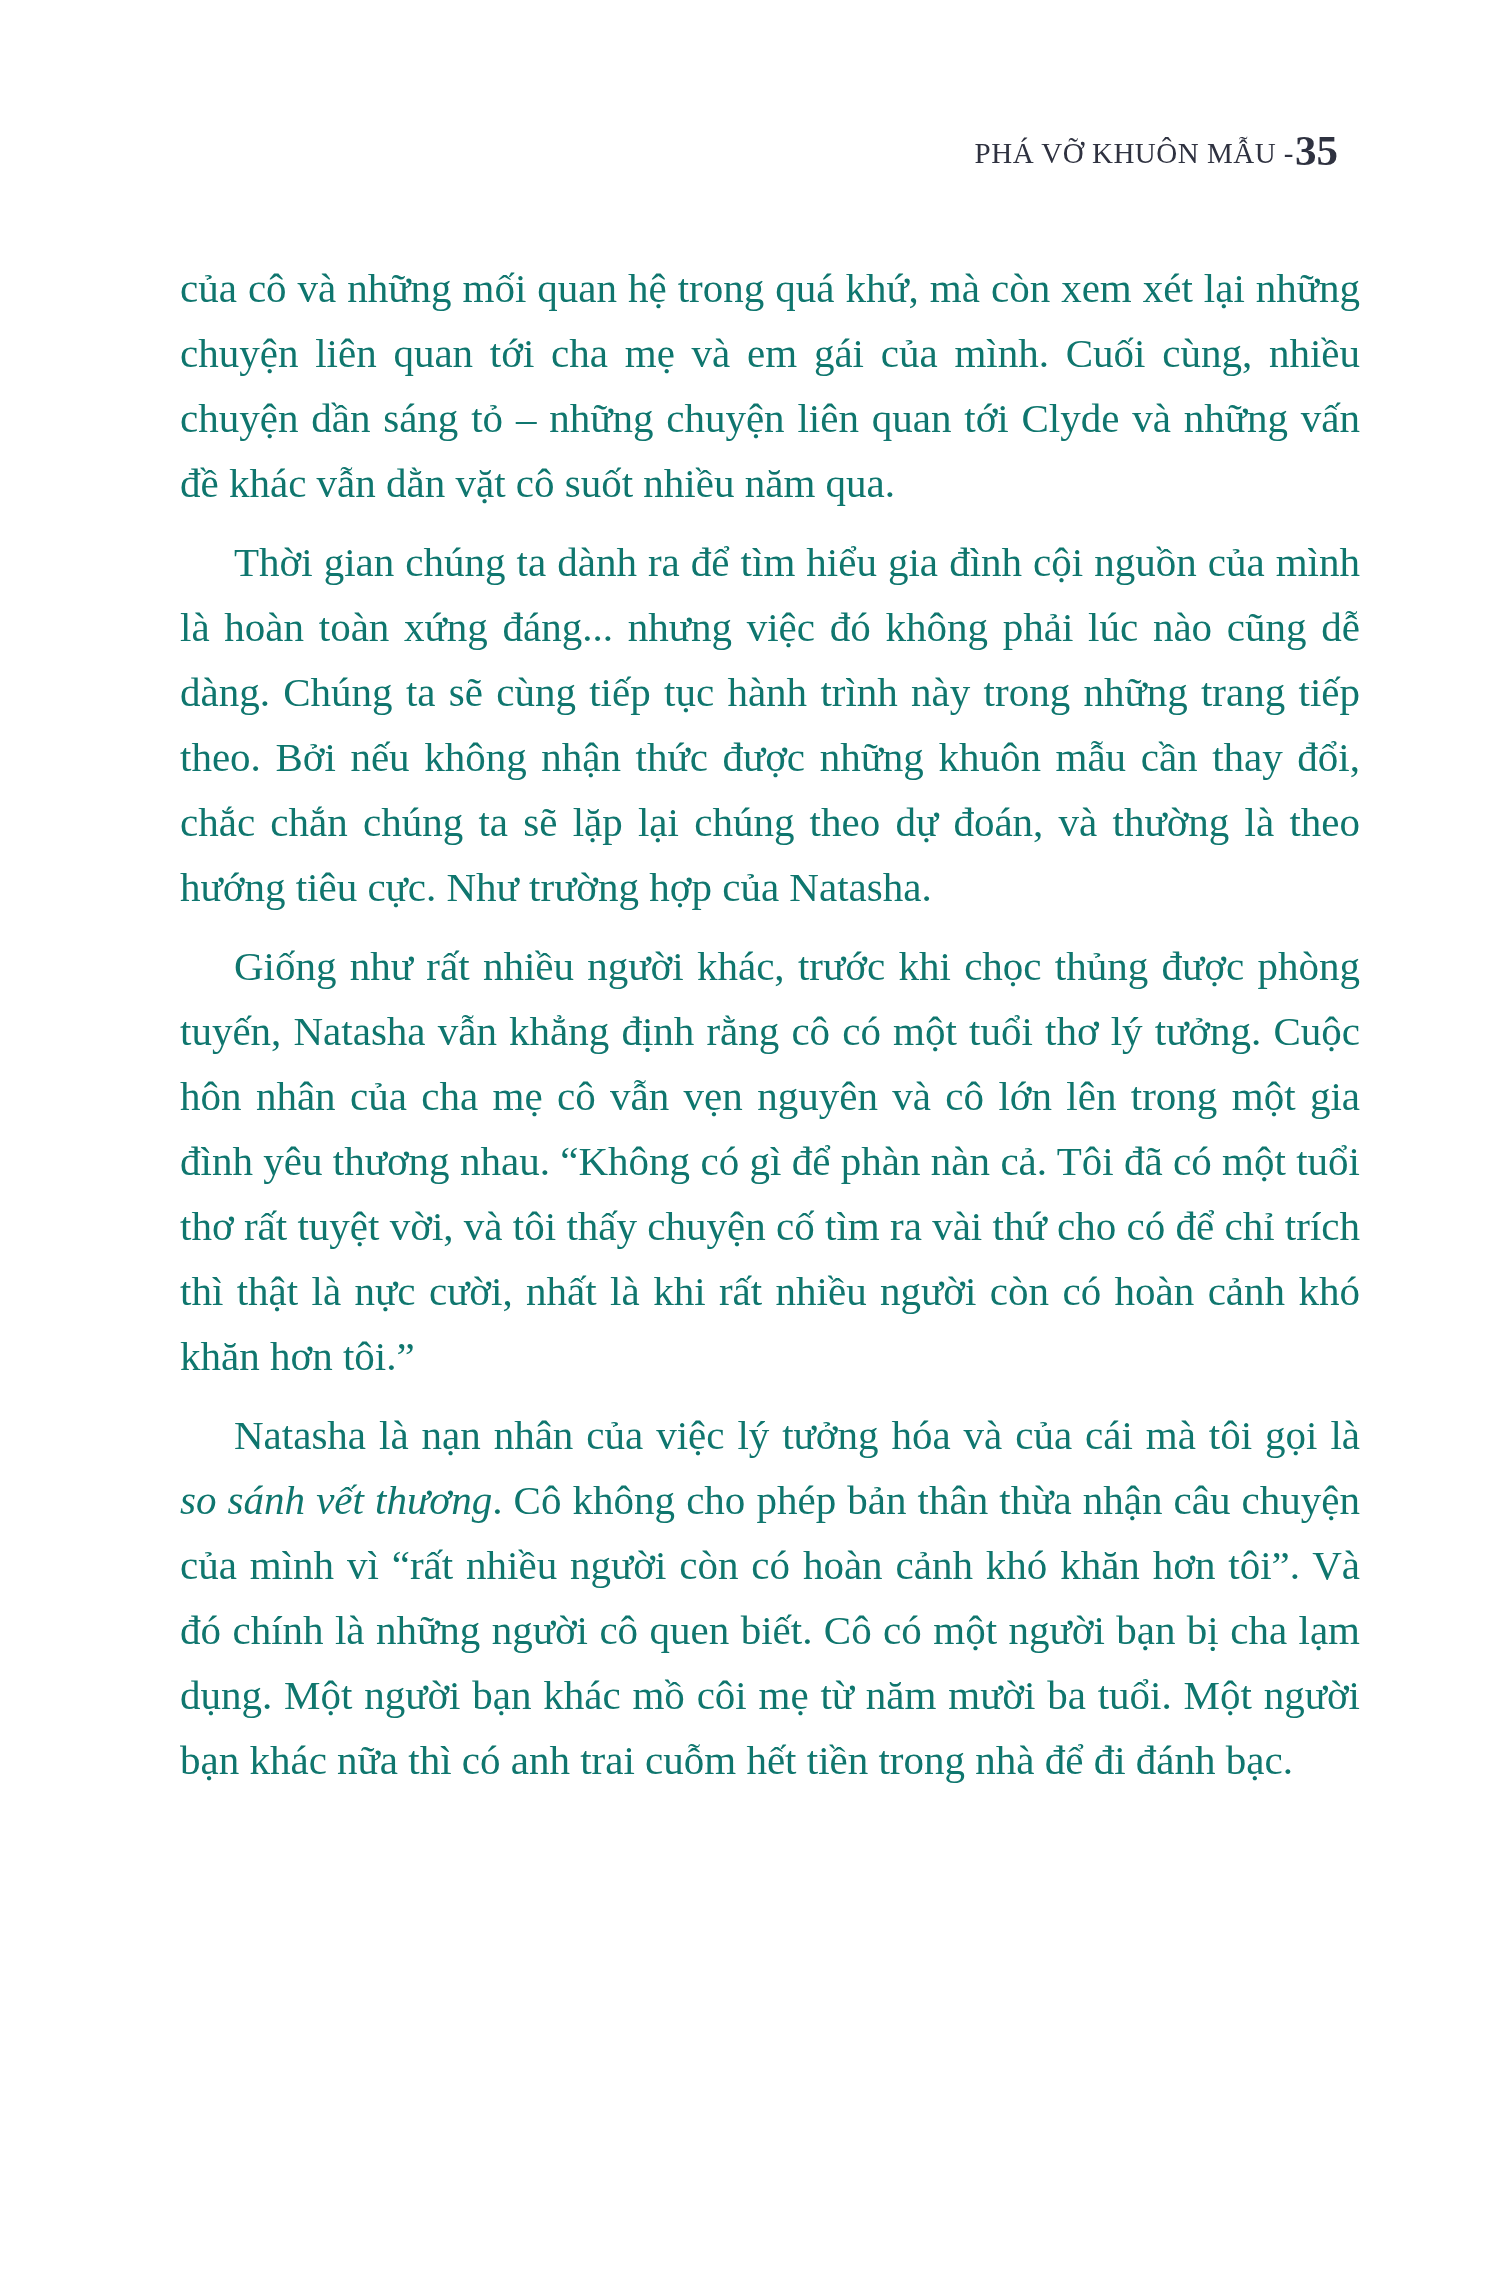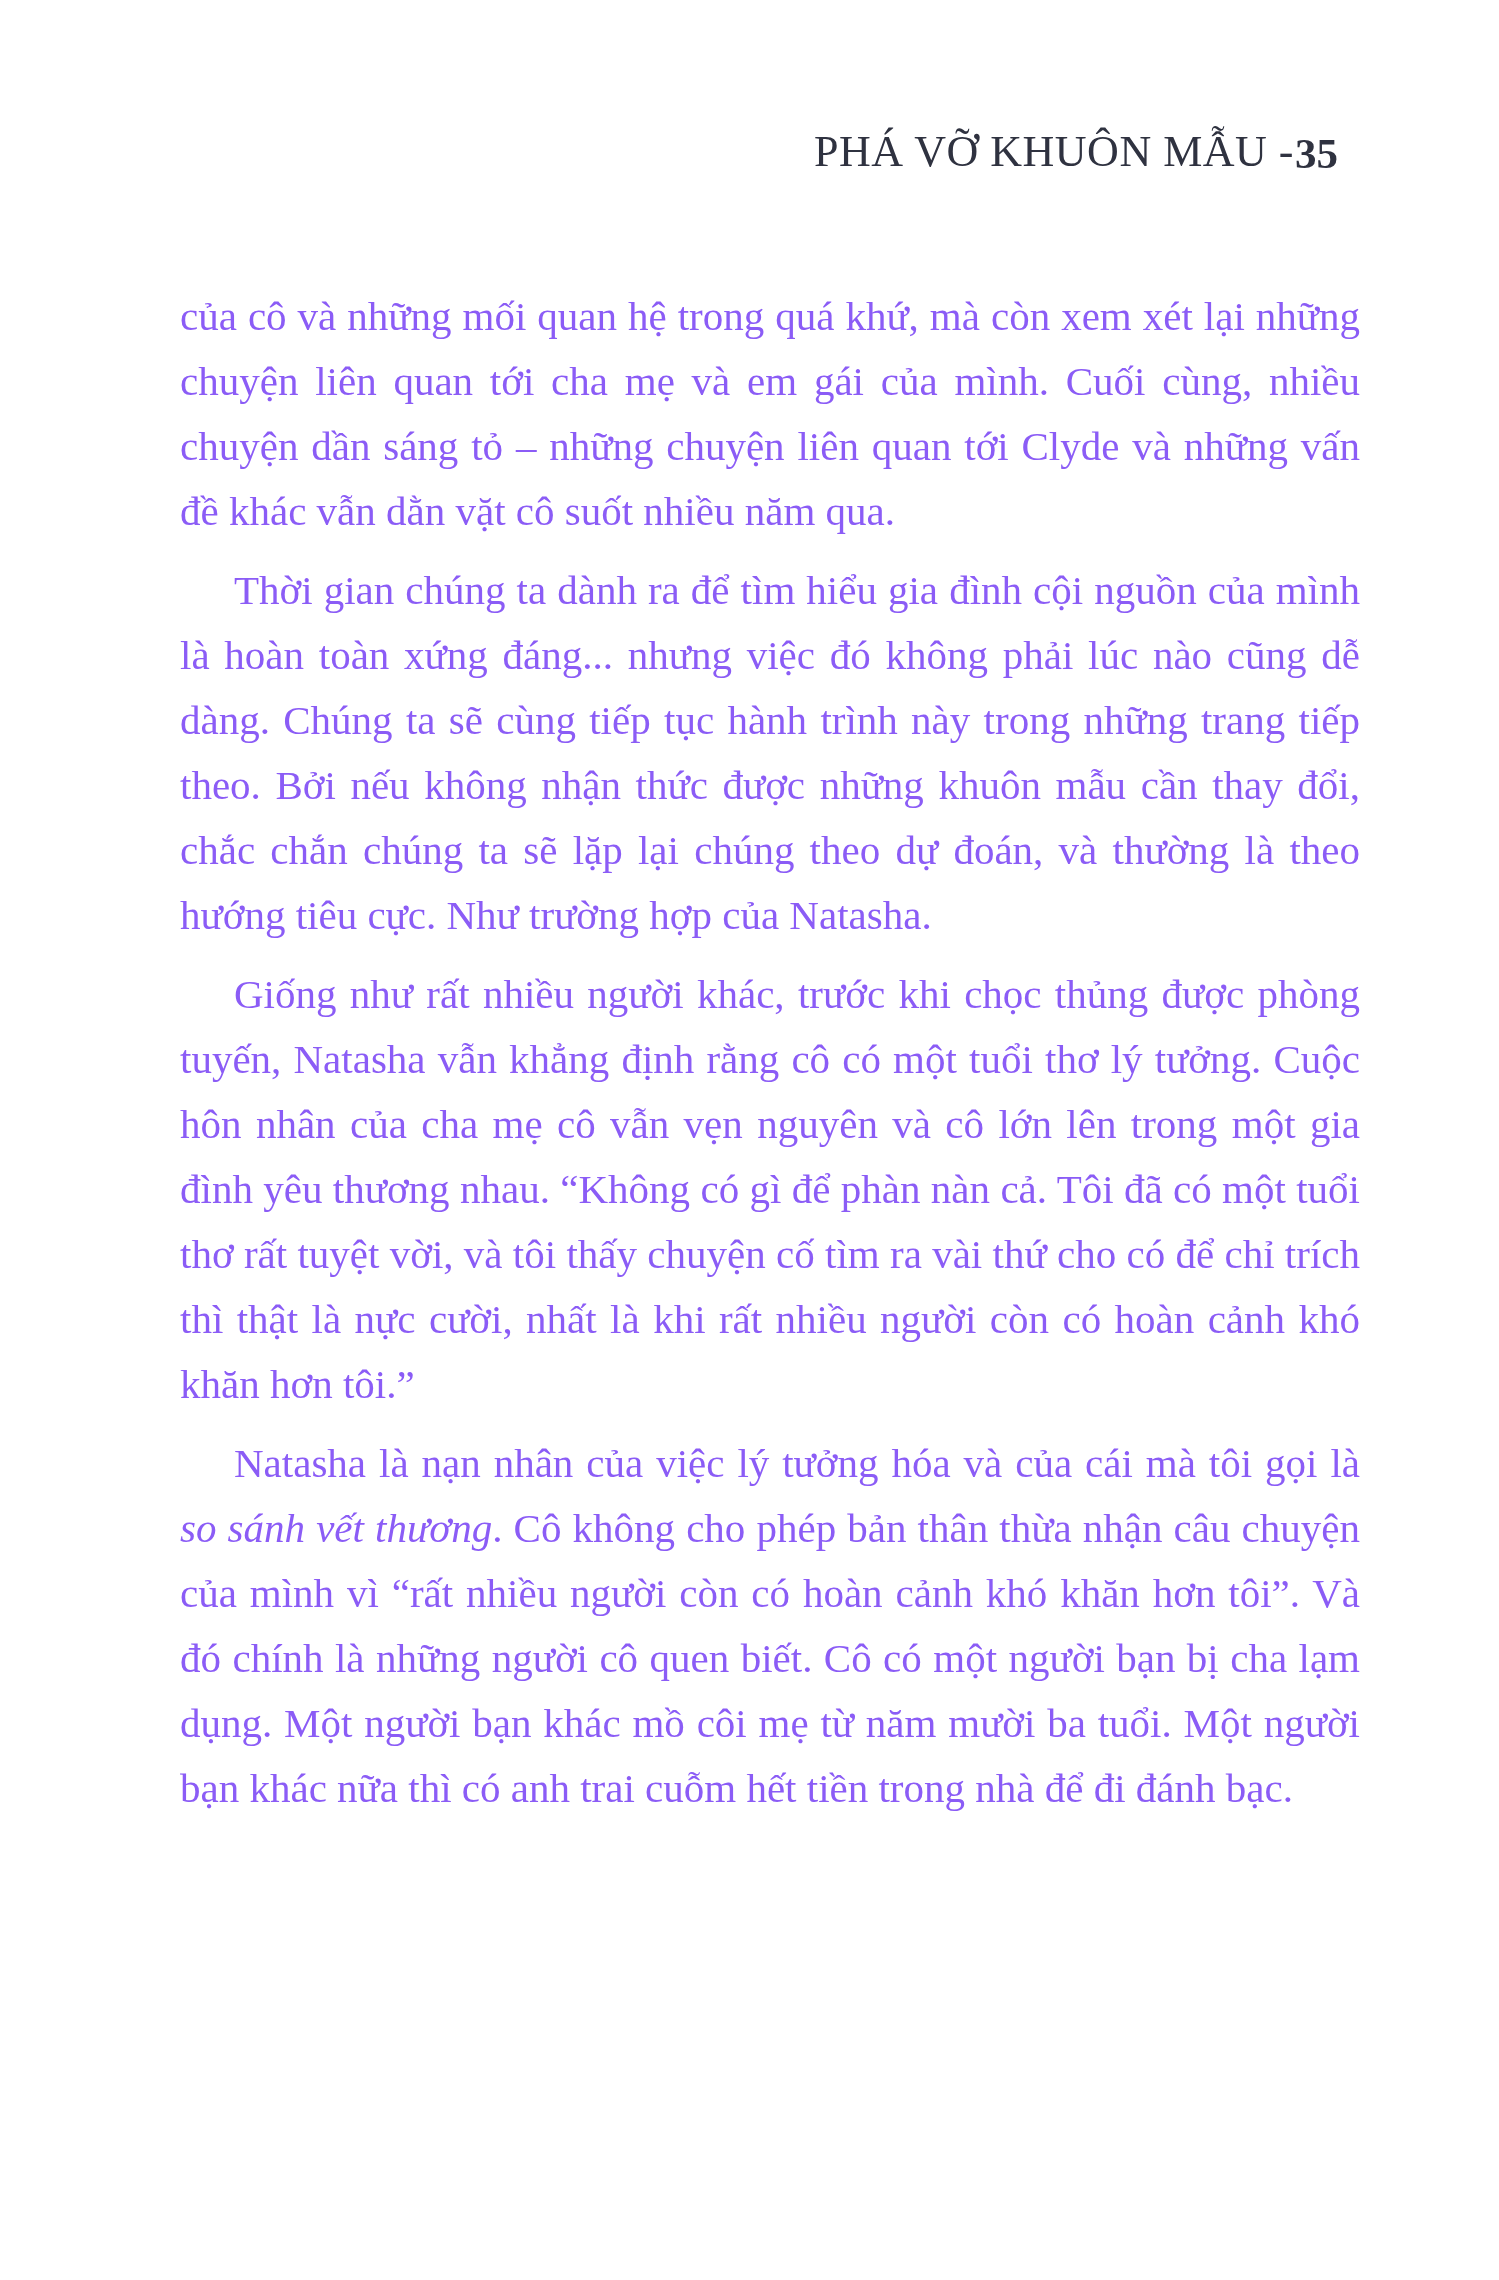--- a/index.html
+++ b/index.html
@@ -18,38 +18,38 @@
   .running-header {
     position: absolute;
     top: 126px;
     left: 180px;
     width: 1158px;
     text-align: right;
     color: #2f3240;
     white-space: nowrap;
   }
   .running-header .header-title {
-    font-size: 44px;
+    font-size: 29px;
     letter-spacing: 0.5px;
     font-weight: 500;
     vertical-align: baseline;
     margin-top: 11px;
   }
   .running-header .page-number {
     font-size: 43px;
     font-weight: 600;
     margin-left: 1px;
     vertical-align: -2px;
   }
   .content {
     position: absolute;
-    top: 284px;
+    top: 256px;
     left: 180px;
     width: 1180px;
-    color: #8b5cf6;
+    color: #0f766e;
   }
   .content p {
     margin: 0 0 14px 0;
     font-size: 41px;
     line-height: 65px;
     text-align: justify;
     text-justify: inter-word;
   }
   .content p.indent {
     text-indent: 54px;

